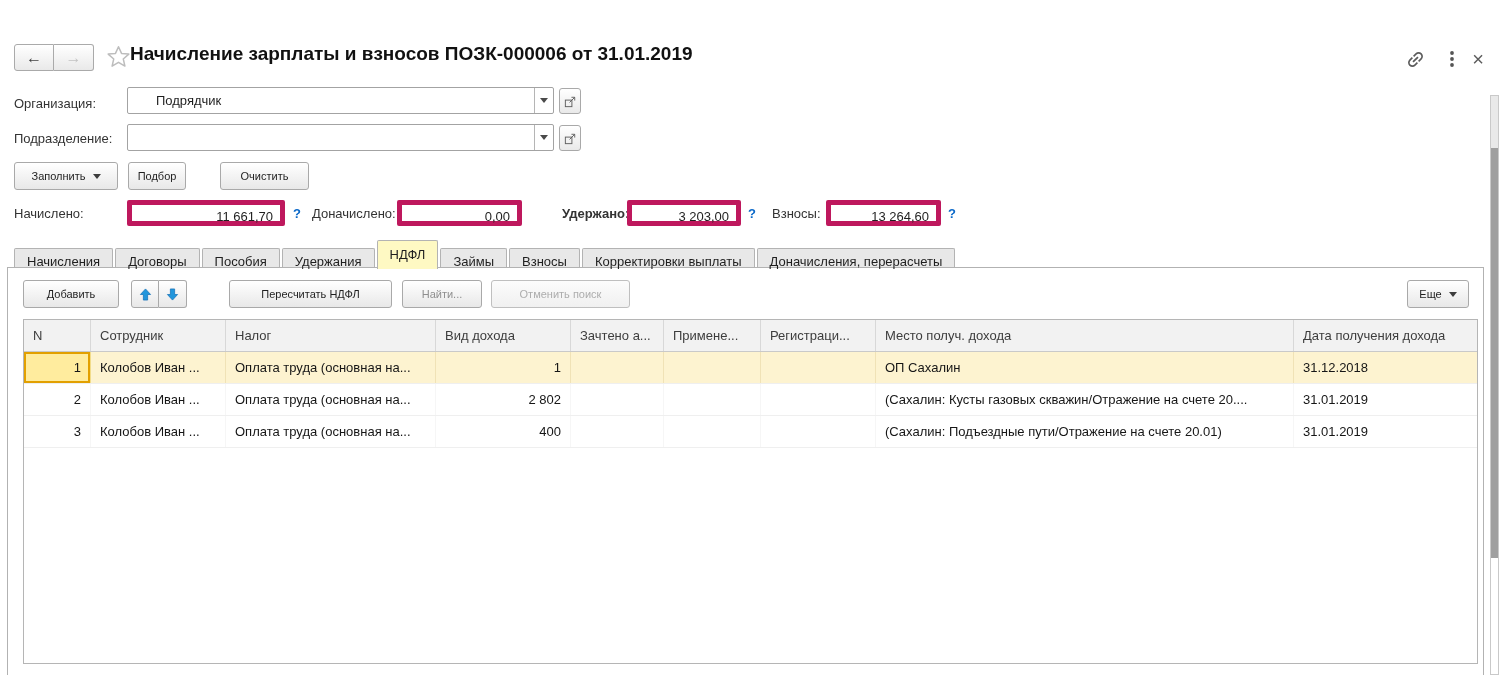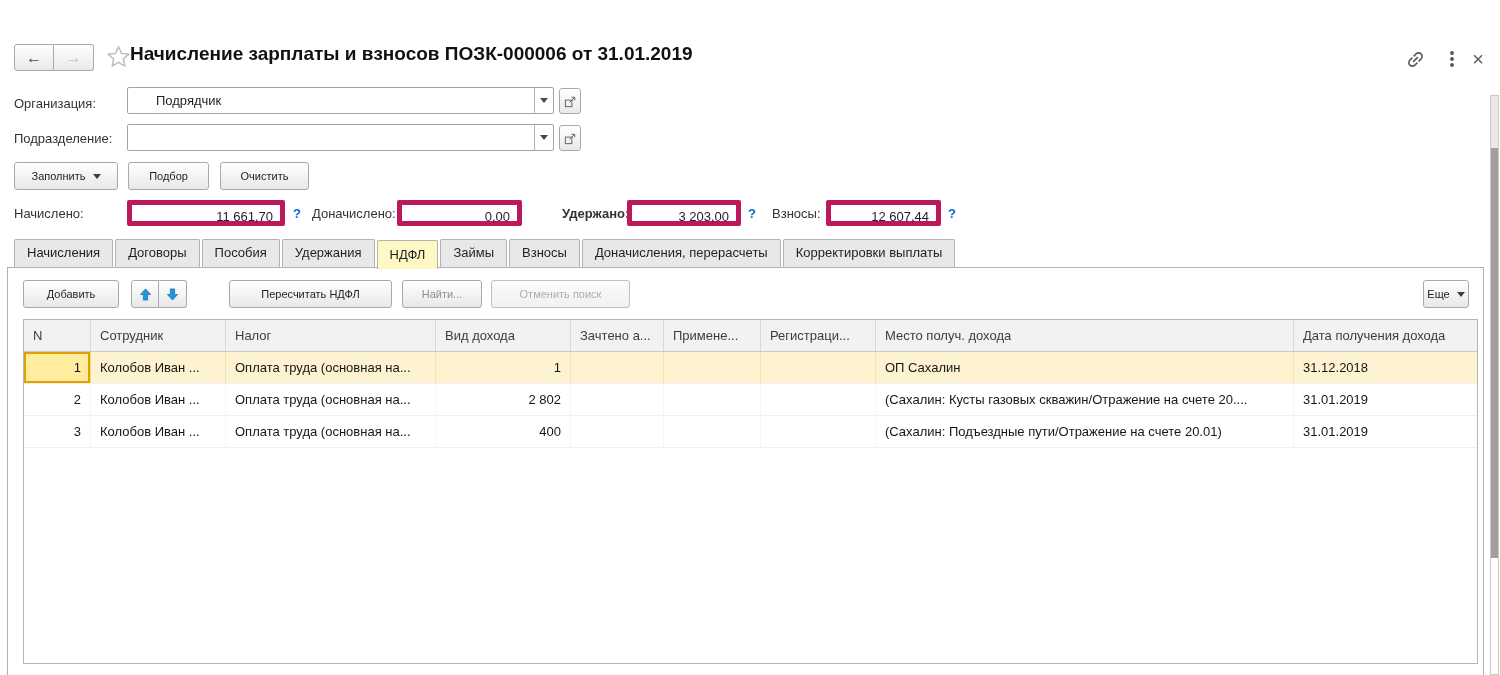--- a/index.html
+++ b/index.html
@@ -49,21 +49,21 @@
   .btn.muted { color:#8f8f8f; }
   .numfield {
     background:#fff; border:5px solid #be185d; border-radius:2px; height:26px;
     line-height:24px; text-align:right; padding:0 7px; white-space:nowrap;
   }
   .help { color:var(--help,#0a68c8); font-weight:bold; font-size:13px; }
 
   
   .tabs { left:14px; top:240px; display:flex; align-items:flex-end; height:28px; z-index:3; }
   .tab {
-    height:28px; line-height:25px; padding:0 12px; margin-right:2px; margin-bottom:1px;
+    height:19px; line-height:25px; padding:0 12px; margin-right:2px; margin-bottom:1px;
     background:#e8e8e8; border:1px solid #b3b3b3; border-bottom:none;
     border-radius:2px 2px 0 0; color:#1f1f1f; white-space:nowrap;
   }
   .tab.active { height:29px; line-height:27px; margin-bottom:-1px; background:#fef9c3; font-weight:normal; }
   .panel {
     left:7px; top:267px; width:1477px; height:409px;
     border:1px solid #b2b2b2; border-bottom:none; background:#fff; z-index:1;
   }
 
   
@@ -145,52 +145,52 @@
   <svg width="15" height="15" viewBox="0 0 16 16" fill="none" stroke="#5e5e5e">
     <rect x="2.5" y="6.5" width="7" height="7"></rect>
       <path d="M9 3.5 h3.5 v3.5 M12.5 3.5 L7 9"></path>
   </svg>
 </div>
 
 <div class="abs btn" style="left:14px; top:162px; width:104px; height:28px;">
   <span>Заполнить</span>
     <i class="tri"></i>
 </div>
-<div class="abs btn" style="left:128px; top:162px; width:81px; height:28px;">
+<div class="abs btn" style="left:128px; top:162px; width:58px; height:28px;">
   <span>Подбор</span>
 </div>
 <div class="abs btn" style="left:220px; top:162px; width:89px; height:28px;">
   <span>Очистить</span>
 </div>
 
 <div class="abs flabel" style="left:14px; top:206px;">Начислено:</div>
 <div class="abs numfield" style="left:127px; top:200px; width:158px;">11 661,70</div>
 <div class="abs help" style="left:293px; top:206px;">?</div>
 
 <div class="abs flabel" style="left:312px; top:206px;">Доначислено:</div>
 <div class="abs numfield" style="left:397px; top:200px; width:125px;">0,00</div>
 
 <div class="abs flabel" style="left:562px; top:206px;font-weight:bold;">Удержано:</div>
 <div class="abs numfield" style="left:627px; top:200px; width:114px;">3 203,00</div>
 <div class="abs help" style="left:748px; top:206px;">?</div>
 
 <div class="abs flabel" style="left:772px; top:206px;">Взносы:</div>
-<div class="abs numfield" style="left:826px; top:200px; width:115px;">12 607,44</div>
+<div class="abs numfield" style="left:826px; top:200px; width:115px;">13 264,60</div>
 <div class="abs help" style="left:948px; top:206px;">?</div>
 
 <div class="abs tabs">
   <span class="tab">Начисления</span>
   <span class="tab">Договоры</span>
   <span class="tab">Пособия</span>
   <span class="tab">Удержания</span>
   <span class="tab active">НДФЛ</span>
   <span class="tab">Займы</span>
   <span class="tab">Взносы</span>
+  <span class="tab">Корректировки выплаты</span>
   <span class="tab">Доначисления, перерасчеты</span>
-  <span class="tab">Корректировки выплаты</span>
 </div>
 
 <div class="abs panel">
 
   <div class="abs btn tb" style="left:15px; width:96px;">
     <span>Добавить</span>
   </div>
   <div class="abs tb arrow-group" style="left:123px;">
     <div class="btn arrow-btn up">
       <svg width="13" height="13" viewBox="0 0 14 14">
@@ -205,21 +205,21 @@
   </div>
   <div class="abs btn tb" style="left:221px; width:163px;align-items:center;">
     <span>Пересчитать НДФЛ</span>
   </div>
   <div class="abs btn tb muted" style="left:394px; width:80px;">
     <span>Найти...</span>
   </div>
   <div class="abs btn tb disabled" style="left:483px; width:139px;">
     <span>Отменить поиск</span>
   </div>
-  <div class="abs btn tb" style="right:14px; width:46px;">
+  <div class="abs btn tb" style="right:14px; width:62px;">
     <span>Еще</span>
       <i class="tri"></i>
   </div>
 
   <div class="abs grid-table">
     <div class="trow thead">
       <div class="th">N</div>
       <div class="th">Сотрудник</div>
       <div class="th">Налог</div>
       <div class="th">Вид дохода</div>

